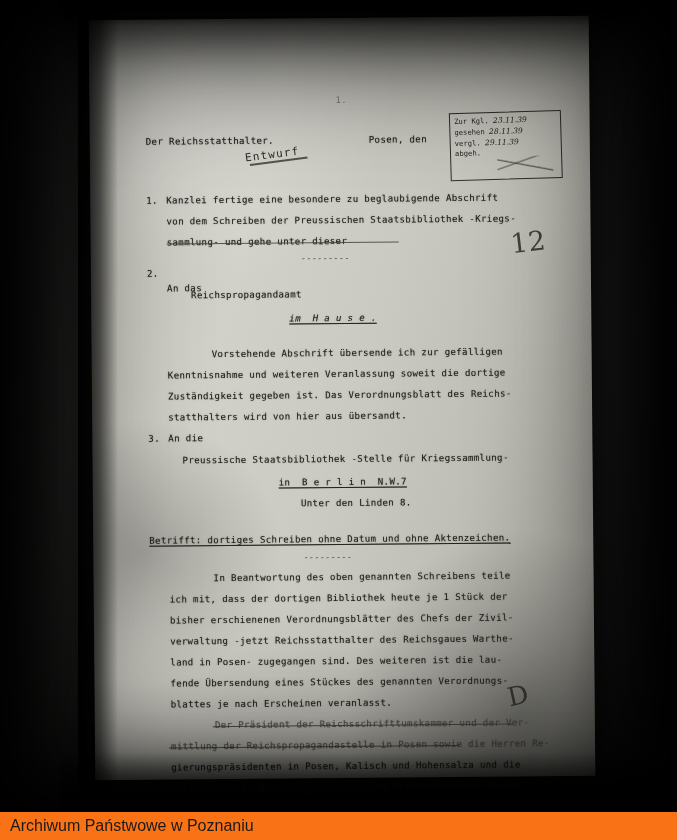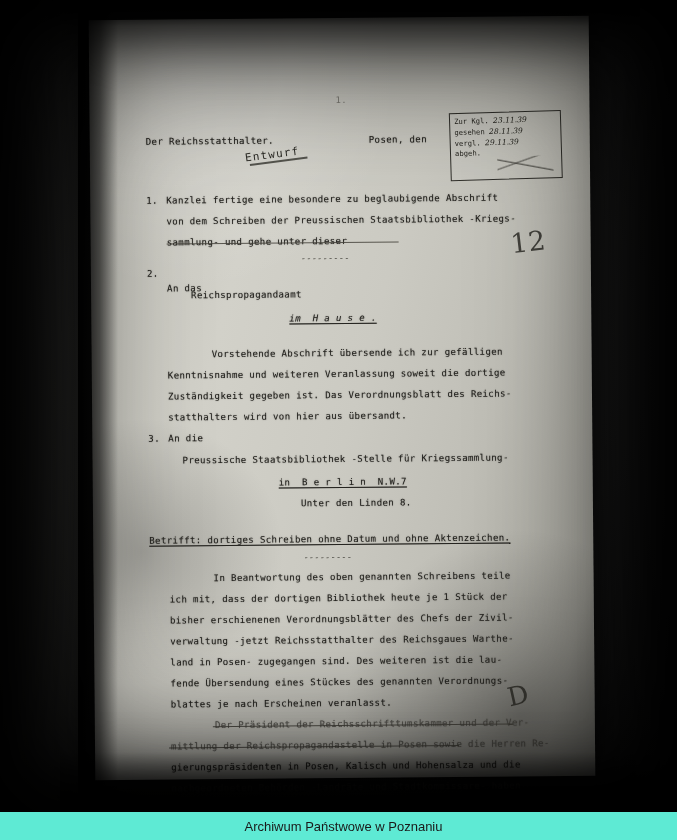--- a/index.html
+++ b/index.html
@@ -223,30 +223,29 @@
     transform: rotate(-12deg);
     opacity: .85;
   }
 
   
   .caption {
     position: absolute;
     left: 0; bottom: 0;
     width: 677px;
     height: 28px;
-    background: #5eead4;
+    background: #f97316;
     color: #1a1a1a;
     font-family: "Liberation Sans", sans-serif;
-    font-size: 13px;
+    font-size: 16px;
     display: flex;
     align-items: center;
     padding-left: 10px;
     box-sizing: border-box;
     z-index: 60;
-    justify-content: center;
   }
 </style>
 </head>
 <body>
 
 <div id="viewer">
 
   <div class="photo">
 
     <div class="sheet">

